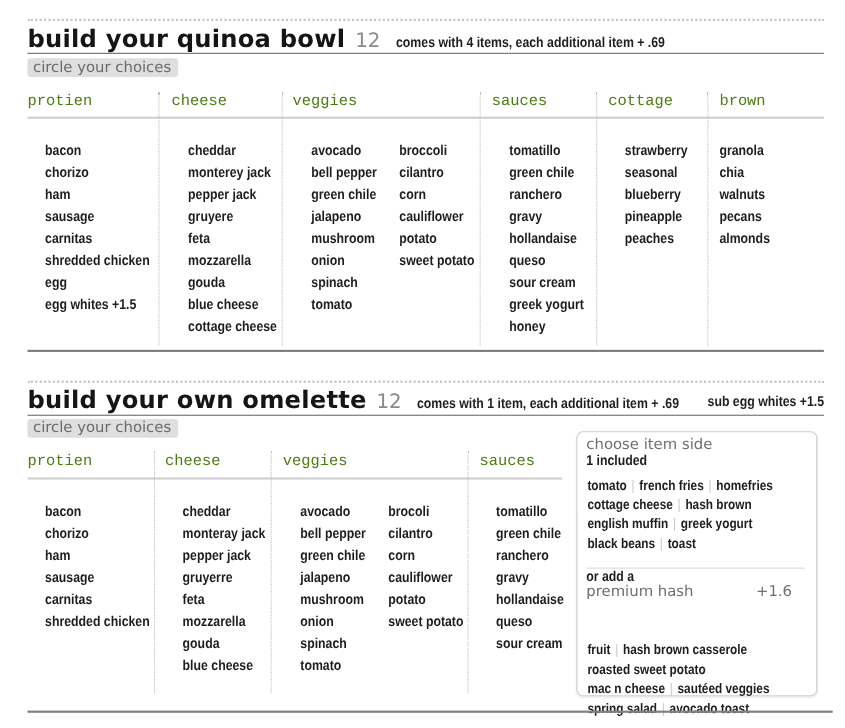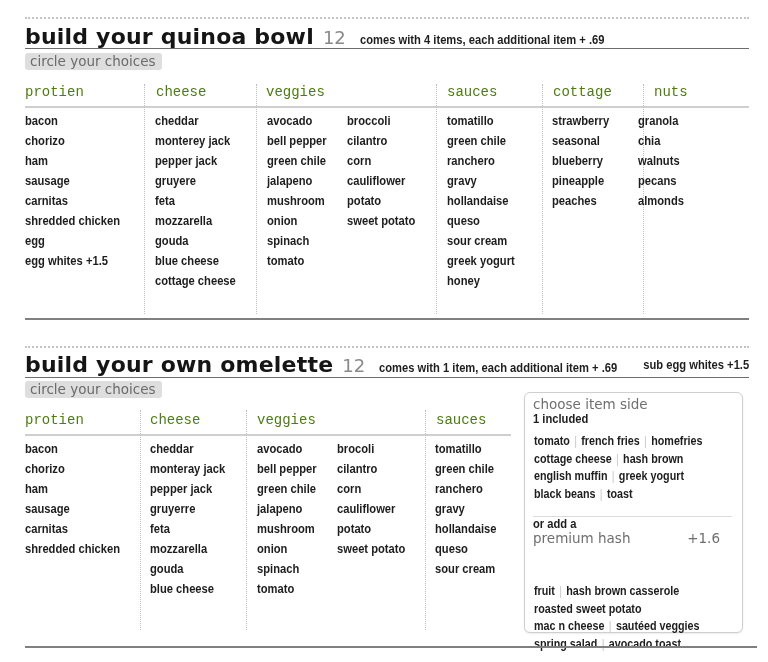--- a/index.html
+++ b/index.html
@@ -15,21 +15,21 @@
     .title { font-family: "DejaVu Sans", sans-serif; font-weight: bold; font-size: 22px; letter-spacing: 0.2px; color: #151515; }
     .price { font-family: "DejaVu Sans", sans-serif; font-size: 18px; color: #8a8a8a; margin-left: 9px; }
     .note { font-family: "Liberation Sans Narrow", "Liberation Sans", sans-serif; font-weight: bold; font-size: 13px; color: #1e1e1e; margin-left: 14px; transform: scaleX(0.86); transform-origin: left; display: inline-block; }
     .note-right { position: absolute; font-family: "Liberation Sans", sans-serif; font-weight: bold; font-size: 13px; color: #1e1e1e; white-space: nowrap; transform: scaleX(0.86); transform-origin: right; }
 
     .badge { position: absolute; left: 25px; height: 17px; line-height: 17px; padding: 0 6px 0 5px; background: #dedede; border-radius: 3px; font-family: "DejaVu Sans", sans-serif; font-size: 13.5px; color: #6a6a6a; white-space: nowrap; }
 
     .col-head { position: absolute; font-family: Liberation Mono, monospace; font-size: 14px; color: #4d7c0f; white-space: nowrap; }
     .vsep { position: absolute; width: 0; border-left: 1px dotted #bdbdbd; }
 
-    .list { position: absolute; margin: 0; padding: 0; list-style: none; }
+    .list { position: absolute; margin: 16px; padding: 0; list-style: none; }
     .list li { font-family: "Liberation Sans", sans-serif; font-weight: bold; font-size: 13px; line-height: 20px; height: 20px; color: #1d1d1d; white-space: nowrap; transform: scaleX(0.86); transform-origin: left; }
 
     .side-box { position: absolute; left: 524px; top: 392px; width: 217px; height: 239px; border: 1px solid #cfcfcf; border-radius: 6px; box-shadow: 0 1px 2px rgba(0,0,0,0.08); background: #fff; }
     .side-title { position: absolute; left: 8px; top: 3px; font-family: "DejaVu Sans", sans-serif; font-size: 13.5px; color: #6f6f6f; white-space: nowrap; }
     .side-sub { position: absolute; left: 8px; font-family: "Liberation Sans", sans-serif; font-weight: bold; font-size: 13px; color: #1d1d1d; white-space: nowrap; transform: scaleX(0.86); transform-origin: left; }
     .side-lines { position: absolute; left: 9px; margin: 0; padding: 0; list-style: none; }
     .side-lines li { font-family: "Liberation Sans", sans-serif; font-weight: bold; font-size: 12.5px; line-height: 17.5px; height: 17.5px; color: #1d1d1d; white-space: nowrap; transform: scaleX(0.86); transform-origin: left; }
     .side-lines .sep { color: #c8c8c8; font-weight: normal; margin: 0 5px; }
     .side-divider { position: absolute; left: 8px; width: 199px; top: 123px; border-top: 1px solid #dcdcdc; }
     .premium-title { position: absolute; left: 8px; top: 137px; font-family: "DejaVu Sans", sans-serif; font-size: 13.5px; color: #6f6f6f; white-space: nowrap; }
@@ -46,21 +46,21 @@
     <span class="note">comes with 4 items, each additional item + .69</span>
   </div>
   <div class="rule thin" style="top:48px; width:724px;"></div>
   <div class="badge" style="top:53px;">circle your choices</div>
 
   <div class="col-head" style="left:25px; top:84px;">protien</div>
   <div class="col-head" style="left:156px; top:84px;">cheese</div>
   <div class="col-head" style="left:266px; top:84px;">veggies</div>
   <div class="col-head" style="left:447px; top:84px;">sauces</div>
   <div class="col-head" style="left:553px; top:84px;">cottage</div>
-  <div class="col-head" style="left:654px; top:84px;">nuts</div>
+  <div class="col-head" style="left:654px; top:84px;">brown</div>
   <div class="rule head" style="top:106px; width:724px;"></div>
 
   <div class="vsep" style="left:144px; top:84px; height:230px;"></div>
   <div class="vsep" style="left:256px; top:84px; height:230px;"></div>
   <div class="vsep" style="left:436px; top:84px; height:230px;"></div>
   <div class="vsep" style="left:542px; top:84px; height:230px;"></div>
   <div class="vsep" style="left:643px; top:84px; height:230px;"></div>
 
   <ul class="list" style="left:25px; top:111px;">
     <li>bacon</li>

